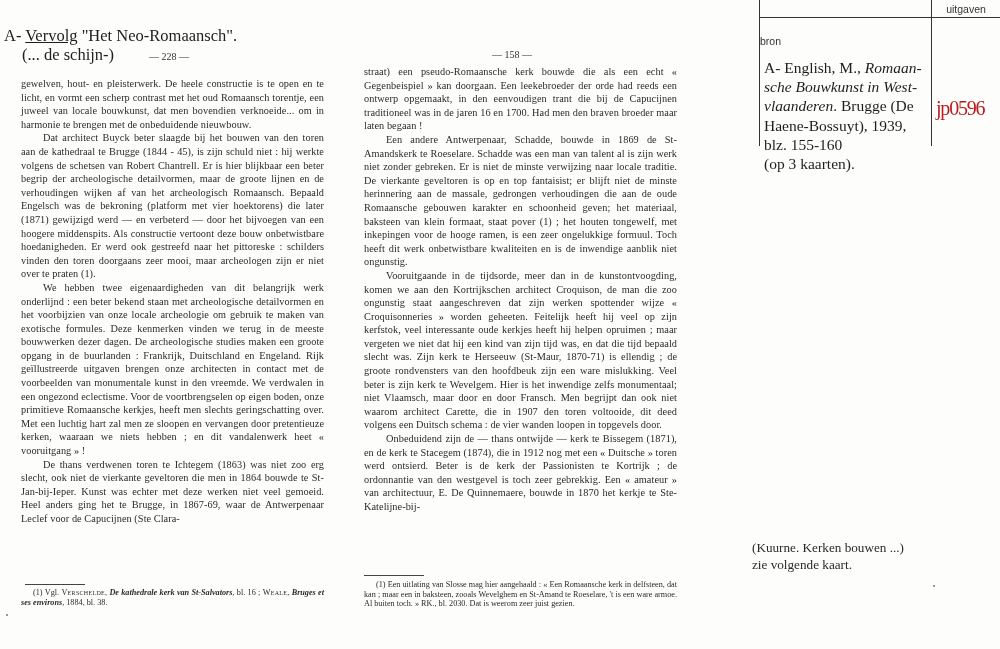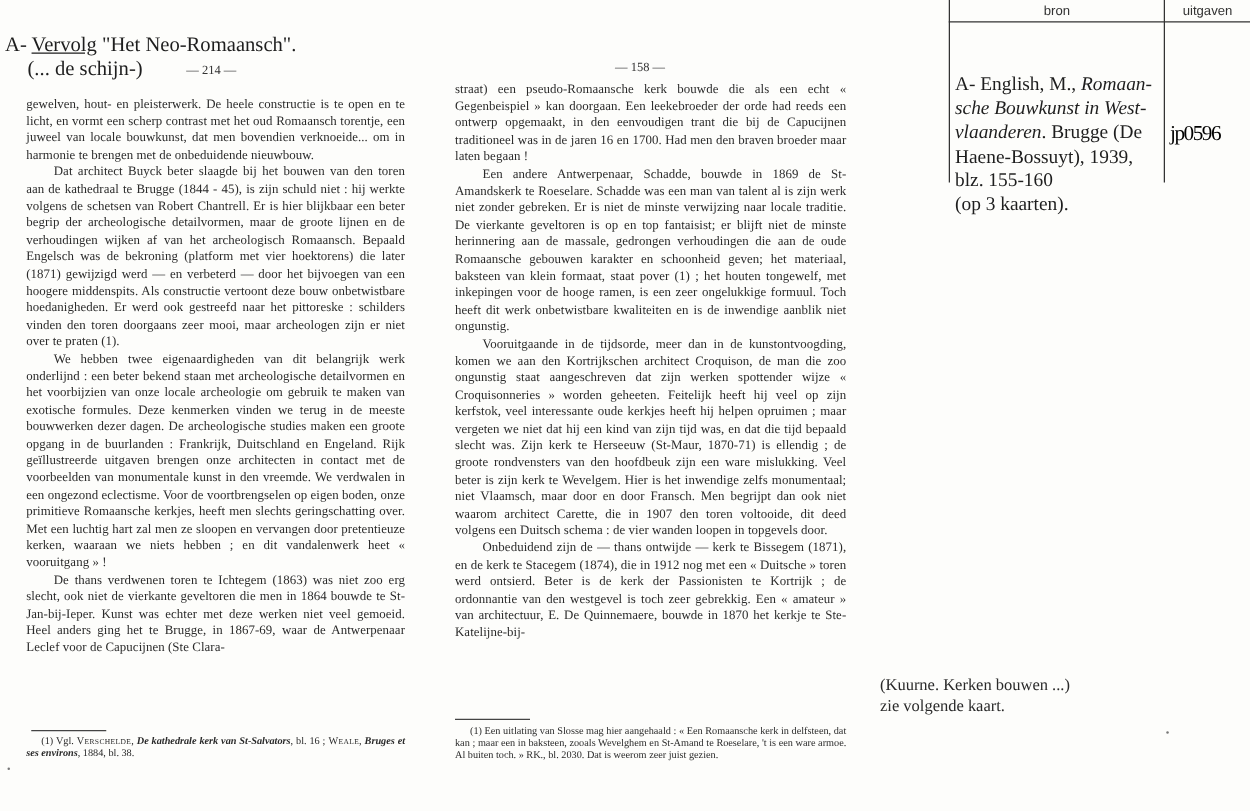--- a/index.html
+++ b/index.html
@@ -48,42 +48,42 @@
     .it { font-style: italic; font-weight: bold; }
 
     
     .tbl-hline-top { left: 759px; top: 17px; width: 241px; height: 1px; background: #333; }
     .tbl-v1 { left: 759px; top: 0; width: 1px; height: 146px; background: #333; }
     .tbl-v2 { left: 931px; top: 0; width: 1px; height: 146px; background: #333; }
     .th {
       font-family: "Liberation Sans", "DejaVu Sans", sans-serif;
       font-size: 10.5px; color: #333; top: 3px;
     }
-    .th-bron { left: 760px; width: 171px; text-align: center; }
+    .th-bron { left: 760px; width: 171px; text-align: left; margin-top: 32px; }
     .th-verw { left: 932px; width: 68px; text-align: center; }
     .bron-cell {
       left: 764px; top: 28px; width: 165px;
       font-size: 15.5px; line-height: 19.2px; color: #1e1e1e; margin-top: 30px;
     }
     .verw-cell {
-      left: 936px; top: 97px; font-size: 17px; color: #000000; letter-spacing: -1.2px;
+      left: 936px; top: 97px; font-size: 20px; color: #b91c1c; letter-spacing: -1.2px;
     }
     .note {
-      left: 704px; top: 540px; font-size: 13.2px; line-height: 16.5px; color: #2a2a2a;
+      left: 752px; top: 540px; font-size: 13.2px; line-height: 16.5px; color: #2a2a2a;
       white-space: nowrap;
     }
     .speck { width: 2px; height: 2px; background: #777; border-radius: 1px; }
   </style>
 </head>
 <body>
 
 <div class="abs card-title"><span>A- </span><u>Vervolg</u><span> "Het Neo-Romaansch".</span></div>
 <div class="abs card-sub">(... de schijn-)</div>
 
-<div class="abs pagenum pn157">— 214 —</div>
+<div class="abs pagenum pn157">— 228 —</div>
 <div class="abs pagenum pn158">— 158 —</div>
 
 <div class="abs col colL">
   <p>gewelven, hout- en pleisterwerk. De heele constructie is te open en te licht, en vormt een scherp contrast met het oud Romaansch torentje, een juweel van locale bouwkunst, dat men bovendien verknoeide... om in harmonie te brengen met de onbeduidende nieuwbouw.</p>
   <p class="ind">Dat architect Buyck beter slaagde bij het bouwen van den toren aan de kathedraal te Brugge (1844 - 45), is zijn schuld niet : hij werkte volgens de schetsen van Robert Chantrell. Er is hier blijkbaar een beter begrip der archeologische detailvormen, maar de groote lijnen en de verhoudingen wijken af van het archeologisch Romaansch. Bepaald Engelsch was de bekroning (platform met vier hoektorens) die later (1871) gewijzigd werd — en verbeterd — door het bijvoegen van een hoogere middenspits. Als constructie vertoont deze bouw onbetwistbare hoedanigheden. Er werd ook gestreefd naar het pittoreske : schilders vinden den toren doorgaans zeer mooi, maar archeologen zijn er niet over te praten (1).</p>
   <p class="ind">We hebben twee eigenaardigheden van dit belangrijk werk onderlijnd : een beter bekend staan met archeologische detailvormen en het voorbijzien van onze locale archeologie om gebruik te maken van exotische formules. Deze kenmerken vinden we terug in de meeste bouwwerken dezer dagen. De archeologische studies maken een groote opgang in de buurlanden : Frankrijk, Duitschland en Engeland. Rijk geïllustreerde uitgaven brengen onze architecten in contact met de voorbeelden van monumentale kunst in den vreemde. We verdwalen in een ongezond eclectisme. Voor de voortbrengselen op eigen boden, onze primitieve Romaansche kerkjes, heeft men slechts geringschatting over. Met een luchtig hart zal men ze sloopen en vervangen door pretentieuze kerken, waaraan we niets hebben ; en dit vandalenwerk heet « vooruitgang » !</p>
   <p class="ind">De thans verdwenen toren te Ichtegem (1863) was niet zoo erg slecht, ook niet de vierkante geveltoren die men in 1864 bouwde te St-Jan-bij-Ieper. Kunst was echter met deze werken niet veel gemoeid. Heel anders ging het te Brugge, in 1867-69, waar de Antwerpenaar Leclef voor de Capucijnen (Ste Clara-</p>
 </div>
 <div class="abs fn-rule fnL-rule"></div>
 <div class="abs fn fnL">

